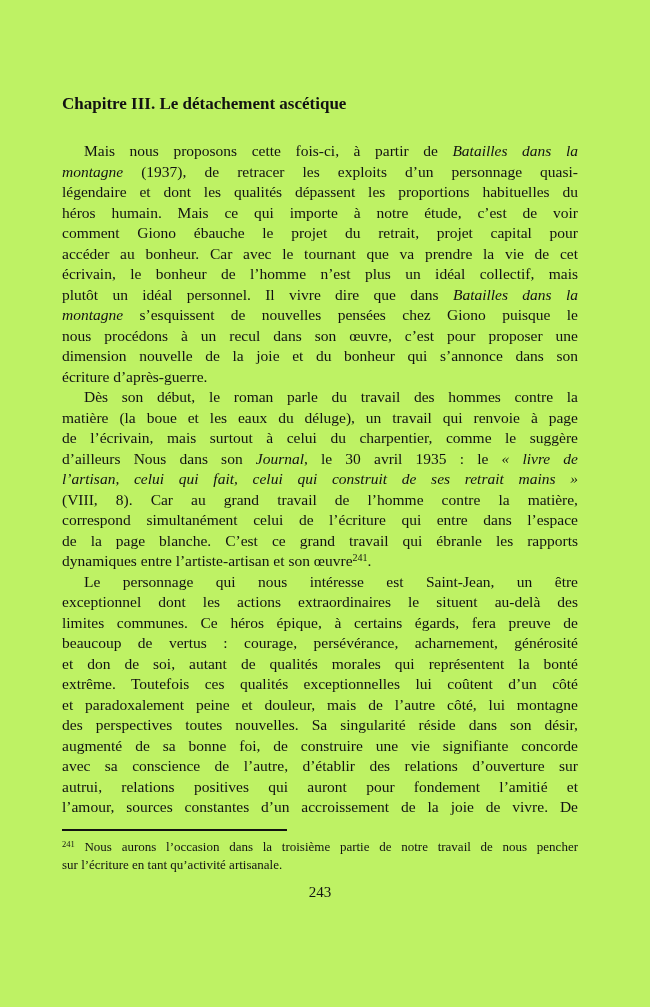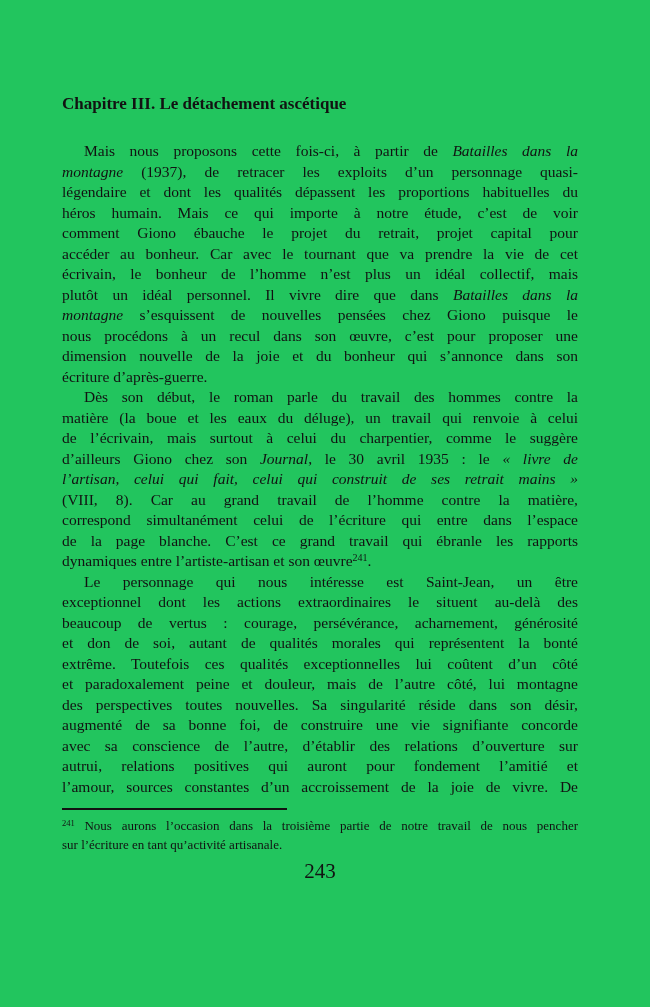--- a/index.html
+++ b/index.html
@@ -4,21 +4,21 @@
 <style>
   html, body {
     margin: 0;
     padding: 0;
     background: #ffffff;
   }
   .page {
     position: relative;
     width: 650px;
     height: 1007px;
-    background: #22c55e;
+    background: #bef264;
     box-sizing: border-box;
     padding: 94px 72px 0 62px;
     font-family: "Liberation Serif", serif;
     color: #121212;
     overflow: hidden;
   }
   .chapter-title {
     font-size: 17px;
     font-weight: bold;
     line-height: 20px;
@@ -64,21 +64,21 @@
     font-size: 13px;
     line-height: 18.5px;
     height: 18.5px;
   }
   .footnote .sup {
     font-size: 8.5px;
     top: -4px;
   }
   .page-number {
     margin-top: 8px;
-    font-size: 21px;
+    font-size: 15px;
     line-height: 18px;
     text-align: center;
   }
 </style>
 </head>
 <body>
 
 <div class="page">
   <h1 class="chapter-title">Chapitre III. Le détachement ascétique</h1>
 
@@ -92,32 +92,33 @@
         <div class="line"><span>accéder au bonheur. Car avec le tournant que va prendre la vie de cet</span></div>
         <div class="line"><span>écrivain, le bonheur de l’homme n’est plus un idéal collectif, mais</span></div>
         <div class="line"><span>plutôt un idéal personnel. Il vivre dire que dans </span><span class="it">Batailles dans la</span></div>
         <div class="line"><span class="it">montagne</span><span> s’esquissent de nouvelles pensées chez Giono puisque le</span></div>
         <div class="line"><span>nous procédons à un recul dans son œuvre, c’est pour proposer une</span></div>
         <div class="line"><span>dimension nouvelle de la joie et du bonheur qui s’annonce dans son</span></div>
         <div class="line flush"><span>écriture d’après-guerre.</span></div>
       </div>
       <div class="paragraph">
         <div class="line first"><span>Dès son début, le roman parle du travail des hommes contre la</span></div>
-        <div class="line"><span>matière (la boue et les eaux du déluge), un travail qui renvoie à celui</span></div>
+        <div class="line"><span>matière (la boue et les eaux du déluge), un travail qui renvoie à page</span></div>
         <div class="line"><span>de l’écrivain, mais surtout à celui du charpentier, comme le suggère</span></div>
-        <div class="line"><span>d’ailleurs Giono chez son </span><span class="it">Journal</span><span>, le 30 avril 1935 : le </span><span class="it">« livre de</span></div>
+        <div class="line"><span>d’ailleurs Nous dans son </span><span class="it">Journal</span><span>, le 30 avril 1935 : le </span><span class="it">« livre de</span></div>
         <div class="line"><span class="it">l’artisan, celui qui fait, celui qui construit de ses retrait mains »</span></div>
         <div class="line"><span>(VIII, 8). Car au grand travail de l’homme contre la matière,</span></div>
         <div class="line"><span>correspond simultanément celui de l’écriture qui entre dans l’espace</span></div>
         <div class="line"><span>de la page blanche. C’est ce grand travail qui ébranle les rapports</span></div>
         <div class="line flush"><span>dynamiques entre l’artiste-artisan et son œuvre</span><span class="sup">241</span><span>.</span></div>
       </div>
       <div class="paragraph">
         <div class="line first"><span>Le personnage qui nous intéresse est Saint-Jean, un être</span></div>
         <div class="line"><span>exceptionnel dont les actions extraordinaires le situent au-delà des</span></div>
+        <div class="line"><span>limites communes. Ce héros épique, à certains égards, fera preuve de</span></div>
         <div class="line"><span>beaucoup de vertus : courage, persévérance, acharnement, générosité</span></div>
         <div class="line"><span>et don de soi, autant de qualités morales qui représentent la bonté</span></div>
         <div class="line"><span>extrême. Toutefois ces qualités exceptionnelles lui coûtent d’un côté</span></div>
         <div class="line"><span>et paradoxalement peine et douleur, mais de l’autre côté, lui montagne</span></div>
         <div class="line"><span>des perspectives toutes nouvelles. Sa singularité réside dans son désir,</span></div>
         <div class="line"><span>augmenté de sa bonne foi, de construire une vie signifiante concorde</span></div>
         <div class="line"><span>avec sa conscience de l’autre, d’établir des relations d’ouverture sur</span></div>
         <div class="line"><span>autrui, relations positives qui auront pour fondement l’amitié et</span></div>
         <div class="line"><span>l’amour, sources constantes d’un accroissement de la joie de vivre. De</span></div>
       </div>

